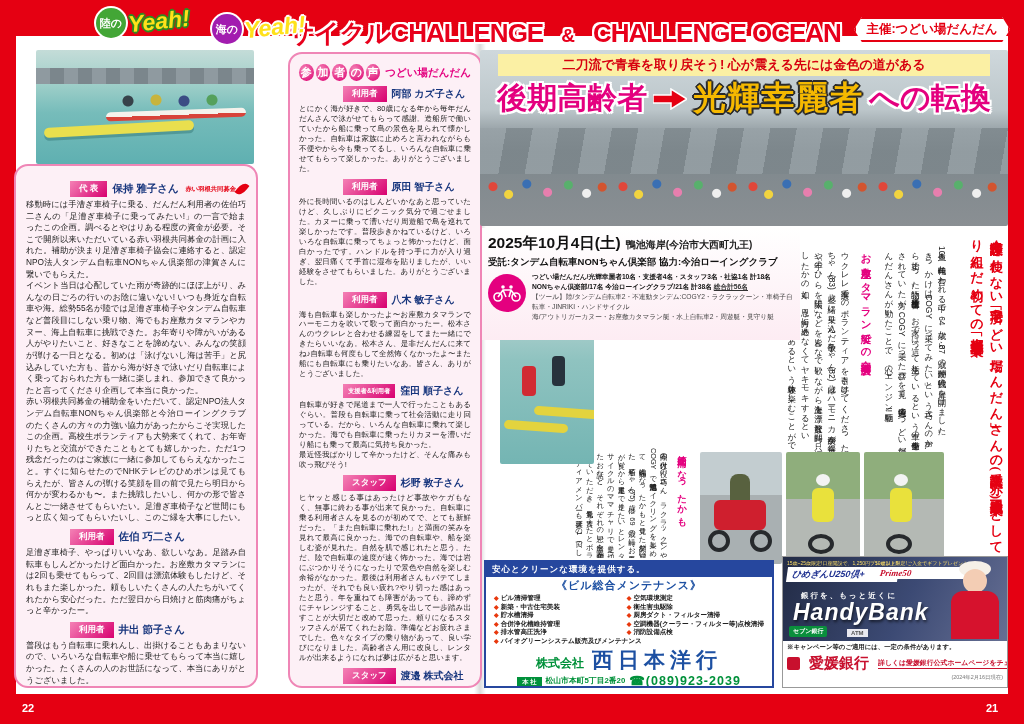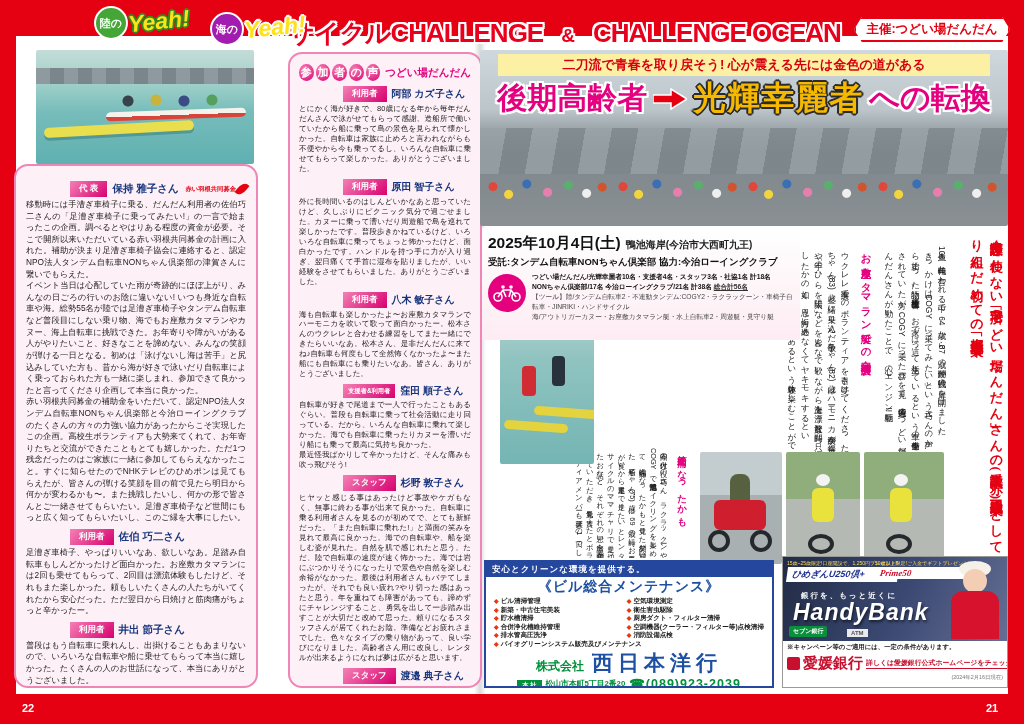--- a/index.html
+++ b/index.html
@@ -136,21 +136,21 @@
     font-family:"Liberation Serif",serif;font-size:13px;line-height:1.5;letter-spacing:1px;}
   #blockA{left:602px;top:246px;width:346px;height:206px;font-size:8.4px;line-height:1.58;color:#1a1a1a;}
   #blockB{left:564px;top:448px;width:132px;height:110px;font-size:7.3px;line-height:1.45;color:#1a1a1a;overflow:hidden;}
   .vh{color:#e4007f;font-weight:900;font-size:10.5px;margin:0 7px;display:inline-block;letter-spacing:1px;}
   .vp{margin:0;}
 
   
   #ad1{position:absolute;left:484px;top:560px;width:290px;height:128px;background:#fff;
     border:2px solid #26479e;box-sizing:border-box;overflow:hidden;}
   #ad1 .tag{background:#26479e;color:#fff;font-weight:bold;font-size:8.5px;padding:1.5px 6px;letter-spacing:1px;}
-  #ad1 .ttl{color:#1d50a2;font-weight:900;font-size:14px;text-align:center;letter-spacing:1px;margin:1px 0;}
+  #ad1 .ttl{color:#1d50a2;font-weight:900;font-size:11px;text-align:center;letter-spacing:1px;margin:1px 0;}
   #ad1 .svc{display:flex;padding:0 8px;gap:4px;}
   #ad1 ul{list-style:none;margin:0;padding:0;flex:1;}
   #ad1 li{font-size:6.6px;font-weight:bold;color:#222;line-height:1.25;white-space:nowrap;}
   #ad1 li::before{content:"◆";color:#e8380d;margin-right:2px;font-size:6px;}
   #ad1 .full{padding:0 8px;}
   #ad1 .comp{display:flex;align-items:baseline;justify-content:center;gap:8px;margin-top:1px;}
   #ad1 .pre{color:#00913a;font-weight:900;font-size:12px;}
   #ad1 .cname{color:#1d50a2;font-weight:900;font-size:21px;letter-spacing:5px;}
   #ad1 .addr{display:flex;align-items:center;justify-content:center;gap:4px;white-space:nowrap;line-height:1.15;}
   #ad1 .lbl{background:#00913a;color:#fff;font-size:6.3px;font-weight:bold;padding:1px 5px;}
@@ -172,21 +172,21 @@
     text-shadow:1px 2px 3px rgba(0,0,0,.6);letter-spacing:1px;}
   #ad2 .seven{position:absolute;left:6px;bottom:4px;background:#0a8f3c;color:#fff;font-size:6px;
     font-weight:bold;padding:1px 4px;border-radius:2px;}
   #ad2 .atm{position:absolute;left:64px;bottom:4px;background:#e9e9f0;color:#555;font-size:6px;
     font-weight:bold;padding:1px 4px;}
   #ad2 .woman{position:absolute;right:2px;top:4px;width:60px;height:78px;}
   #ad2 .beret{position:absolute;left:14px;top:0;width:32px;height:16px;background:#f5f0e8;border-radius:50%;}
   #ad2 .face{position:absolute;left:18px;top:8px;width:24px;height:24px;background:#f3cdb4;border-radius:50%;}
   #ad2 .coat{position:absolute;left:6px;top:30px;width:48px;height:48px;background:#d6122d;border-radius:12px 12px 0 0;}
   #ad2 .note{font-size:6.4px;color:#222;padding:2px 4px 1px;}
-  #ad2 .row{display:flex;align-items:center;gap:3px;padding:1px 4px;}
+  #ad2 .row{display:flex;align-items:center;gap:9px;padding:1px 4px;}
   #ad2 .mark{width:13px;height:13px;background:#c8102e;border-radius:2px;flex:0 0 auto;}
   #ad2 .bank{color:#c8102e;font-weight:900;font-size:15px;font-family:"Liberation Serif",serif;white-space:nowrap;}
   #ad2 .link{color:#c8102e;font-size:6.9px;font-weight:bold;border-bottom:1px solid #c8102e;white-space:nowrap;}
   #ad2 .dnote{font-size:5.4px;color:#777;text-align:right;padding-right:4px;}
 
   .pagenum{position:absolute;top:702px;color:#fff;font-weight:bold;font-size:11px;}
   #pn-left{left:22px;} #pn-right{left:986px;}
 </style>
 </head>
 <body>
@@ -289,21 +289,21 @@
     <div class="sec">
         <div class="sec-head">
           <span class="role">スタッフ</span>
       <span class="pname">杉野 敦子さん</span>
         </div>
       <p class="body">ヒヤッと感じる事はあったけど事故やケガもなく、無事に終わる事が出来て良かった。自転車に乗る利用者さんを見るのが初めてで、とても新鮮だった。「また自転車に乗れた!」と満面の笑みを見れて最高に良かった。海での自転車や、船を楽しむ姿が見れた。自然を肌で感じれたと思う。ただ、陸で自転車の速度が速く怖かった。海では岩にぶつかりそうになったりで景色や自然を楽しむ余裕がなかった。最後は利用者さんもバテてしまったが、それでも良い疲れ?やり切った感はあったと思う。年を重ねても障害があっても、諦めずにチャレンジすること、勇気を出して一歩踏み出すことが大切だと改めて思った。頼りになるスタッフさんが居てくれたお陰。準備などお疲れさまでした。色々なタイプの乗り物があって、良い学びになりました。高齢者さん用に改良し、レンタルが出来るようになれば夢は広がると思います。</p>
       </div>
     <div class="sec">
         <div class="sec-head">
           <span class="role">スタッフ</span>
-      <span class="pname">渡邉 典子さん</span>
+      <span class="pname">渡邉 株式会社</span>
         </div>
       <p class="body">気持ちのよい海岸で初めてタンデム自転車に出会いました。二人乗りの自転車、ハンドサイクル、アウトリガーカヌーW、はじめての挑戦の不安は風を感じ始めると爽快感いっぱいに変わりました。久しぶりの風を切る感覚。みんなの笑顔。楽しかったです。伴走者の方がいてくださったからこその安心感、感謝です。
 「だんだんに来てよかったね!家にばかり居たんでは経験できんよねー!」と利用者さんの声が嬉しい。</p>
       </div>
   </div>
 
   <div class="photo" id="photo-hero">
     <div class="tetra"></div>
     <div class="crowd"></div>
   </div>

